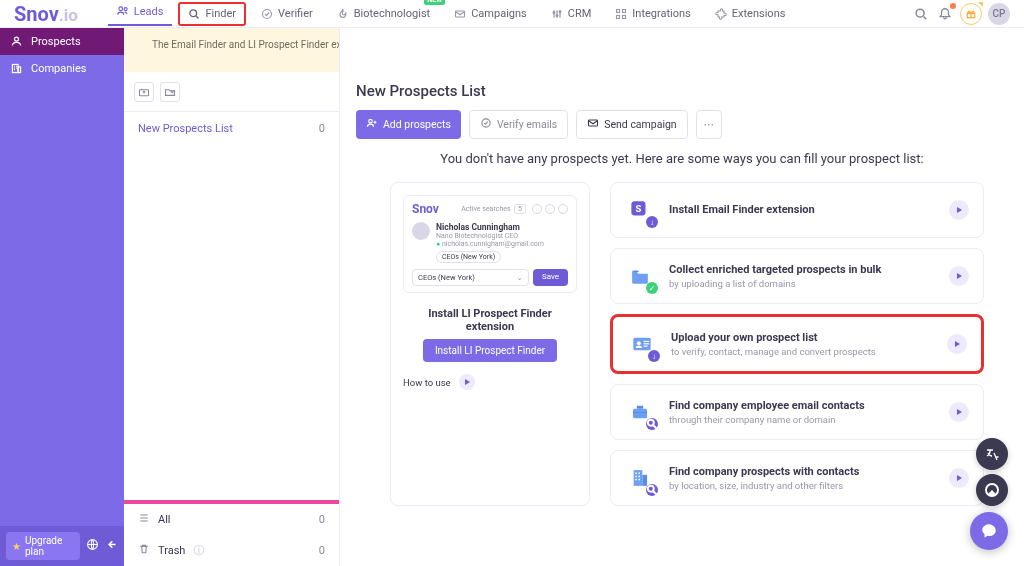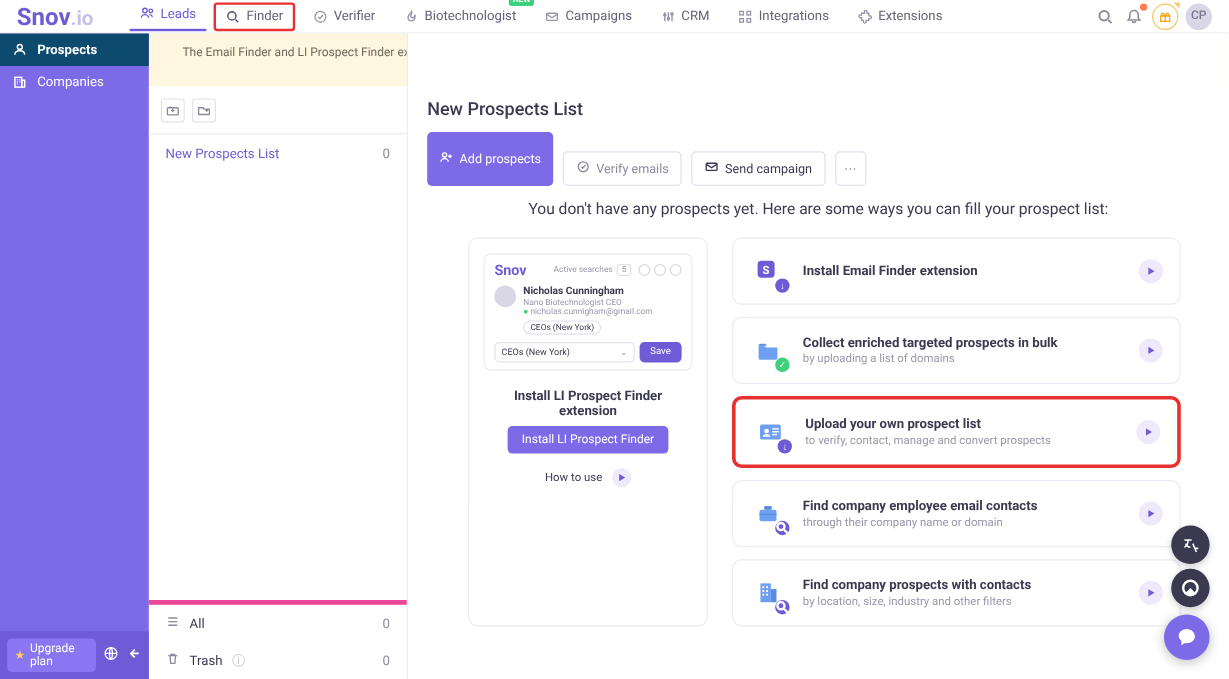--- a/index.html
+++ b/index.html
@@ -21,21 +21,21 @@
 .top-icons { display: flex; gap: 6px; align-items: center; }
 .top-icon { width: 18px; height: 18px; display: flex; align-items: center; justify-content: center; color: #8b8a9c; cursor:pointer; position:relative; }
 .top-icon .notif-dot { position:absolute; top:-2px; right:-2px; width:6px; height:6px; background:#ff7b4f; border-radius:50%; }
 .gift-circle { width:22px; height:22px; border-radius:50%; display:flex; align-items:center; justify-content:center; background:#fff; border:1px solid #f5c96b; position:relative; }
 .gift-circle .corner { position:absolute; top:-2px; right:-2px; width:0; height:0; border-left:5px solid transparent; border-top:5px solid #f5c96b; }
 .avatar { width:22px; height:22px; border-radius:50%; background:#d9d6e6; display:flex; align-items:center; justify-content:center; font-size:10px; color:#7a7590; font-weight:500; }
 
 
 .sidebar { position: absolute; top: 28px; left: 0; width: 124px; height: calc(100% - 28px); background: #7c6ae6; color: #fff; display:flex; flex-direction:column; }
 .sidebar-item { display:flex; align-items:center; gap:8px; padding:7px 10px; font-size:11px; cursor:pointer; }
-.sidebar-item.active { background: #0c4a6e; font-weight: bold; }
+.sidebar-item.active { background: #701a75; }
 .sidebar-item .sico { width:13px; height:13px; display:inline-flex; align-items:center; justify-content:center; }
 .sidebar-footer { margin-top:auto; padding:6px 6px; display:flex; align-items:center; gap:6px; background:#6f5bd6; }
 .upgrade-btn { background:#8976f0; color:#fff; font-size:10px; padding:3px 6px; border-radius:4px; cursor:pointer; display:flex; gap:4px; align-items:center; }
 .sidebar-footer .fico { color:#fff; cursor:pointer; font-size:12px; }
 
 
 .col2 { position:absolute; top:28px; left:124px; width:216px; height:calc(100% - 28px); border-right:1px solid #eceaf4; display:flex; flex-direction:column; }
 
 .col2-head { height:40px; display:flex; align-items:center; padding:0 10px; gap:6px; border-bottom:1px solid #eceaf4; }
 .col2-head .icobtn { width:20px; height:20px; border:1px solid #e3e0ec; border-radius:3px; display:flex; align-items:center; justify-content:center; cursor:pointer; color:#8b8a9c; font-size:11px; }
@@ -51,21 +51,21 @@
 .notice .txt { flex:1; text-align:center; }
 .notice-btn { background:#fff; border:1px solid #e3ddc8; border-radius:4px; padding:5px 10px; font-size:10px; color:#3b3950; display:flex; gap:5px; align-items:center; cursor:pointer; }
 .notice-btn .sq { width:12px; height:12px; background:#6f5bd6; border-radius:2px; display:flex; align-items:center; justify-content:center; color:#fff; font-size:9px; font-weight:700; }
 
 .main-inner { padding-top:44px; height:100%; }
 .page-head { padding:10px 16px 0; }
 .page-title { font-size:15px; font-weight:500; color:#3b3950; margin-bottom:10px; }
 .action-row { display:flex; gap:8px; margin-bottom:12px; }
 .btn { border-radius:4px; padding:6px 10px; font-size:10.5px; cursor:pointer; display:flex; gap:5px; align-items:center; }
 .btn-primary { background:#7c6ae6; color:#fff; }
-.btn-outline { background:#fff; border:1px solid #e3e0ec; color:#8b8a9c;margin-top:16px; }
+.btn-outline { background:#fff; border:1px solid #e3e0ec; color:#8b8a9c; }
 .btn-outline.dark { color:#3b3950; }
 .icon-dots { width:26px; display:flex; justify-content:center; }
 
 .empty-msg { text-align:center; font-size:13px; color:#3b3950; margin: 6px 0 16px; }
 
 .body-cols { display:flex; gap:20px; padding:0 40px 20px 50px; }
 
 .left-card { width:200px; background:#fff; border:1px solid #eceaf4; border-radius:8px; padding:12px; text-align:center; font-size:10.5px; color:#3b3950; }
 .mock-app { border:1px solid #eceaf4; border-radius:6px; padding:6px 8px; text-align:left; margin-bottom:14px; }
 .mock-top { display:flex; align-items:center; gap:6px; margin-bottom:6px; }
@@ -78,21 +78,21 @@
 .mock-name { font-size:8.5px; font-weight:700; color:#3b3950; }
 .mock-role { font-size:7px; color:#9a96aa; }
 .mock-email { font-size:7px; color:#9a96aa; }
 .mock-chip { font-size:7px; border:1px solid #e3e0ec; border-radius:8px; padding:1px 5px; display:inline-block; margin-top:3px; }
 .mock-row2 { display:flex; gap:4px; margin-top:6px; }
 .mock-input { flex:1; border:1px solid #e3e0ec; border-radius:4px; font-size:7.5px; padding:3px 5px; color:#3b3950; display:flex; justify-content:space-between; }
 .mock-save { background:#6f5bd6; color:#fff; font-size:8px; padding:3px 9px; border-radius:4px; }
 .left-card h4 { font-size:11px; font-weight:700; margin-bottom:6px; }
 .left-card .desc { font-size:9.5px; color:#8b8a9c; line-height:1.4; margin-bottom:10px; }
 .install-btn { background:#7c6ae6; color:#fff; font-size:10px; padding:6px 12px; border-radius:4px; display:inline-block; cursor:pointer; margin-bottom:12px; }
-.howto { font-size:9.5px; color:#3b3950; display:flex; align-items:center; justify-content:center; gap:8px; }
+.howto { font-size:9.5px; color:#3b3950; display:flex; align-items:center; gap:8px; }
 .play { width:16px; height:16px; border-radius:50%; background:#eee9fb; display:flex; align-items:center; justify-content:center; }
 .play::after { content:""; width:0; height:0; border-left:5px solid #6f5bd6; border-top:3px solid transparent; border-bottom:3px solid transparent; margin-left:1px; }
 
 .right-cards { flex:1; display:flex; flex-direction:column; gap:10px; }
 .card { border:1px solid #eceaf4; border-radius:8px; padding:12px 14px; display:flex; align-items:center; gap:14px; cursor:pointer; }
 .card.hl { border:3px solid #e83030; }
 .card-icon { width:30px; height:30px; border-radius:6px; display:flex; align-items:center; justify-content:center; position:relative; flex:none; }
 .card-icon svg { width:22px; height:22px; }
 .corner-badge { position:absolute; bottom:-3px; right:-3px; width:12px; height:12px; border-radius:50%; background:#6f5bd6; display:flex; align-items:center; justify-content:center; color:#fff; font-size:8px; }
 .card-text { flex:1; }

